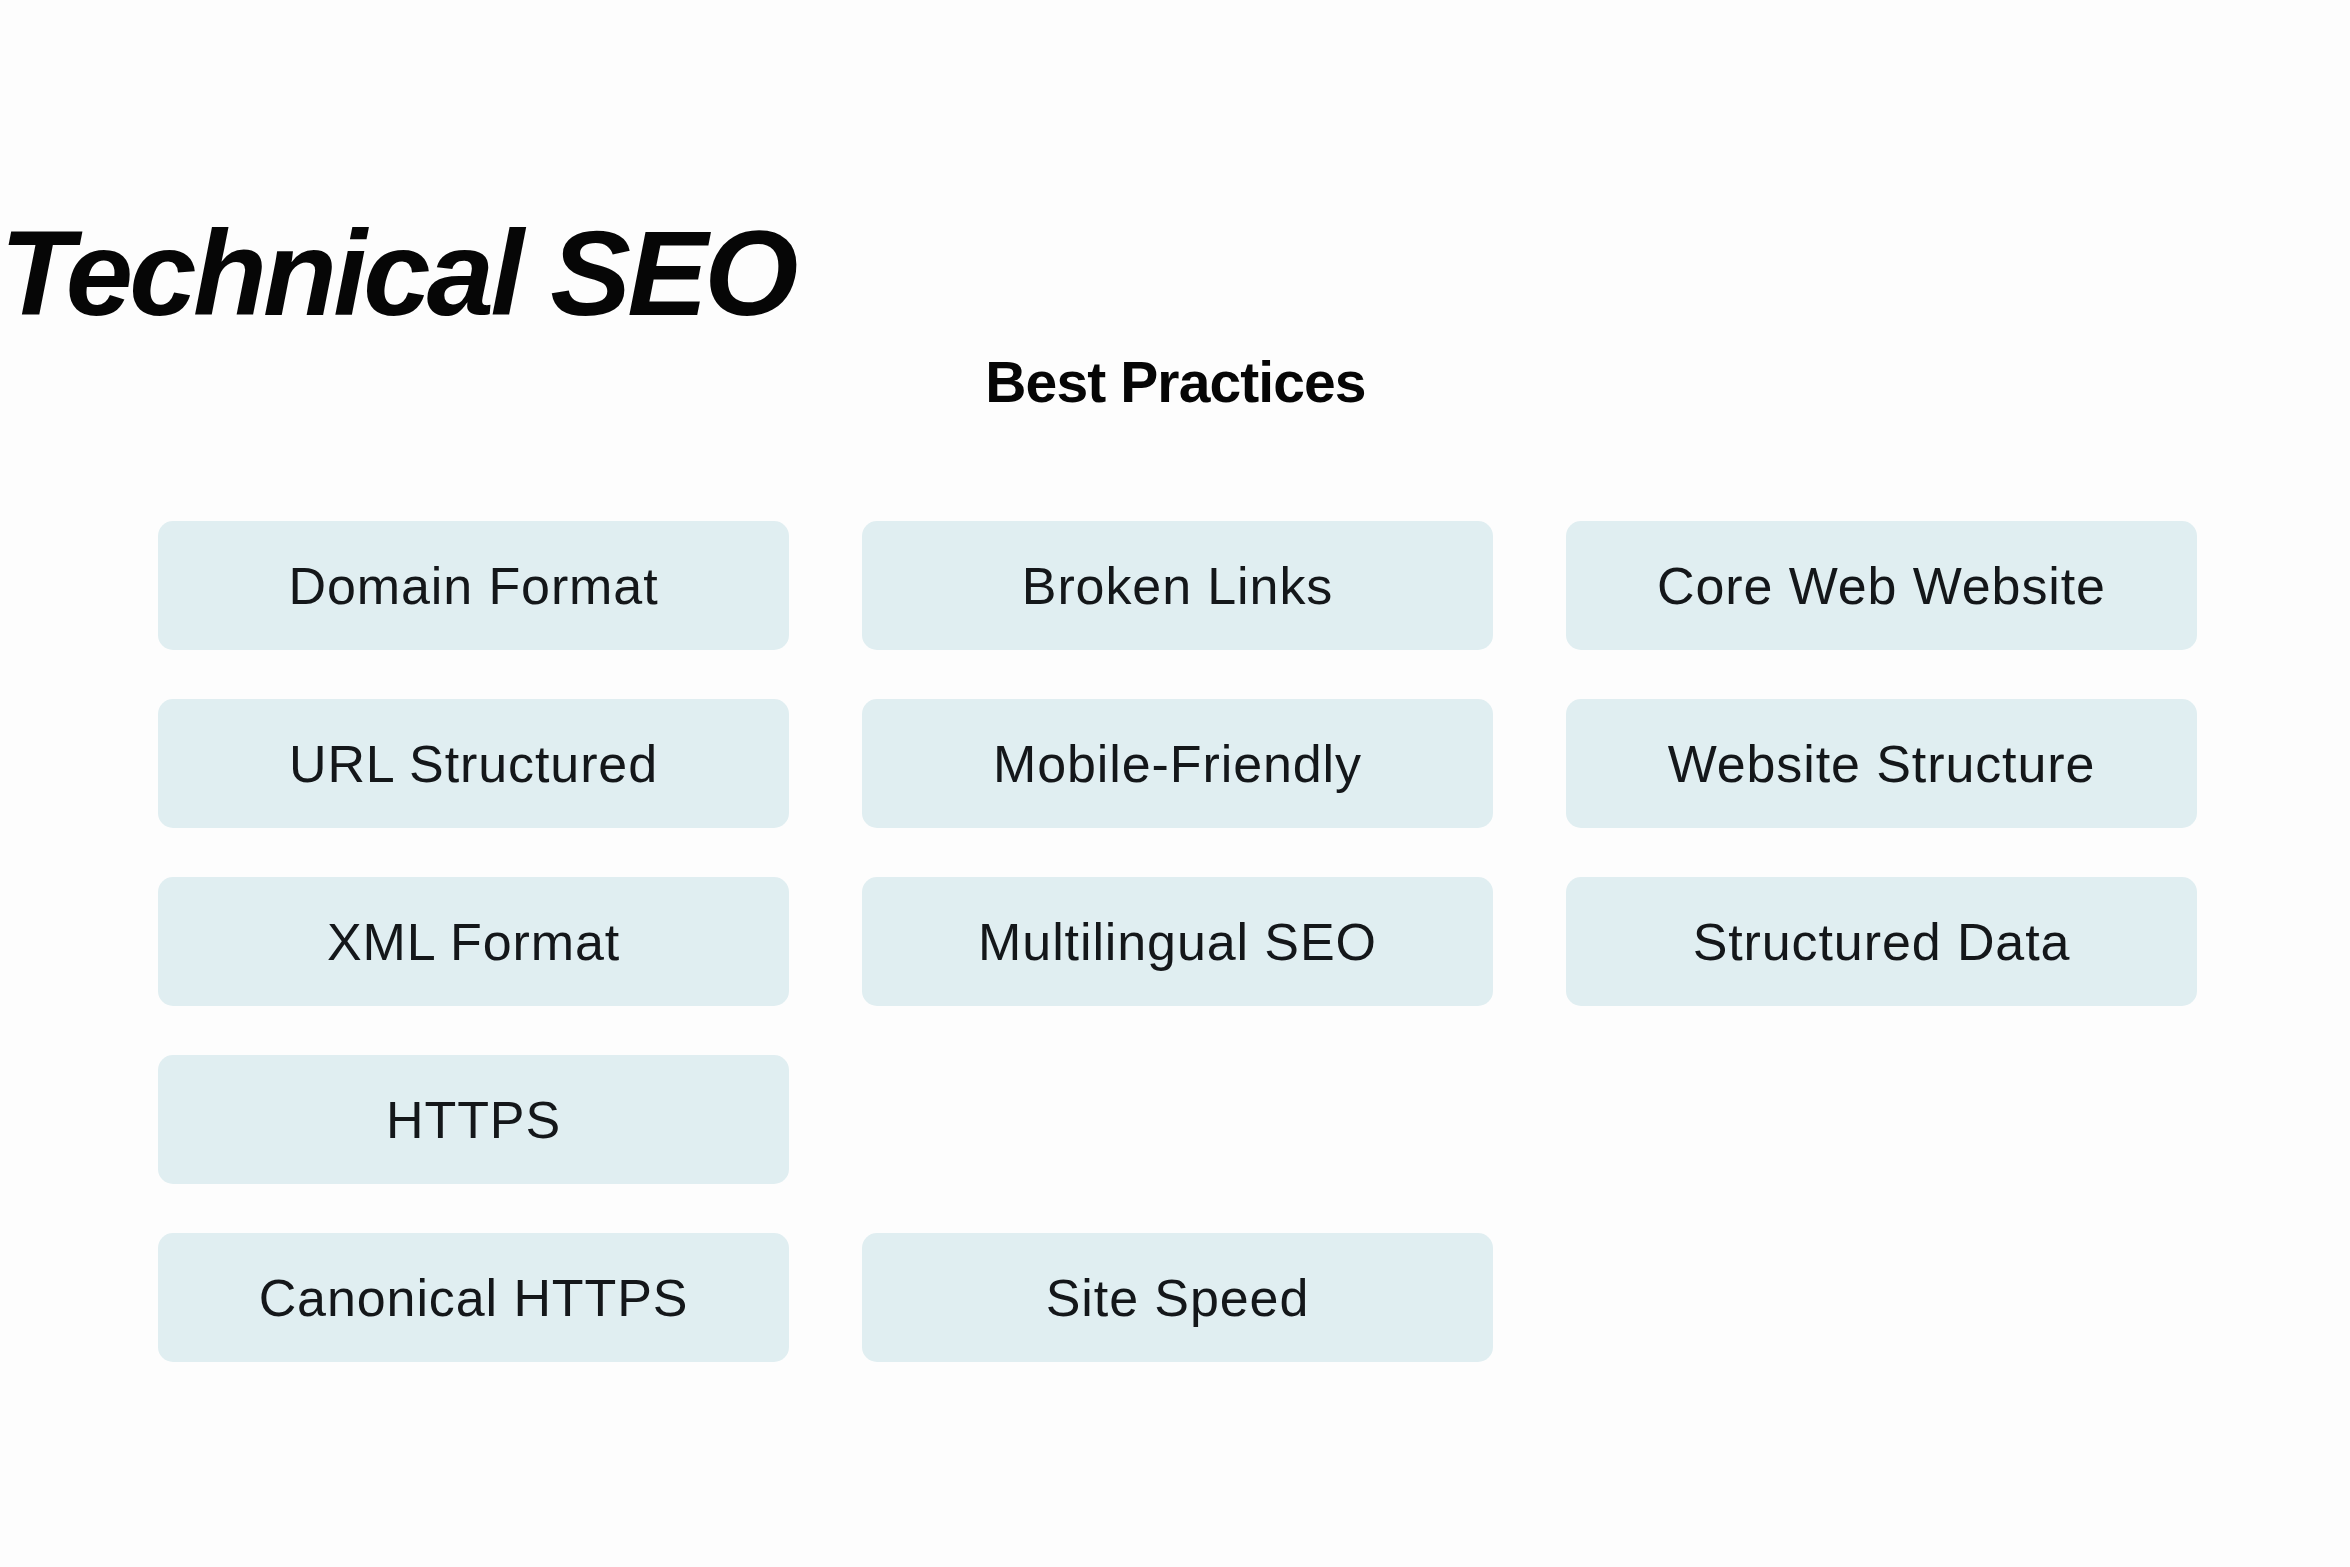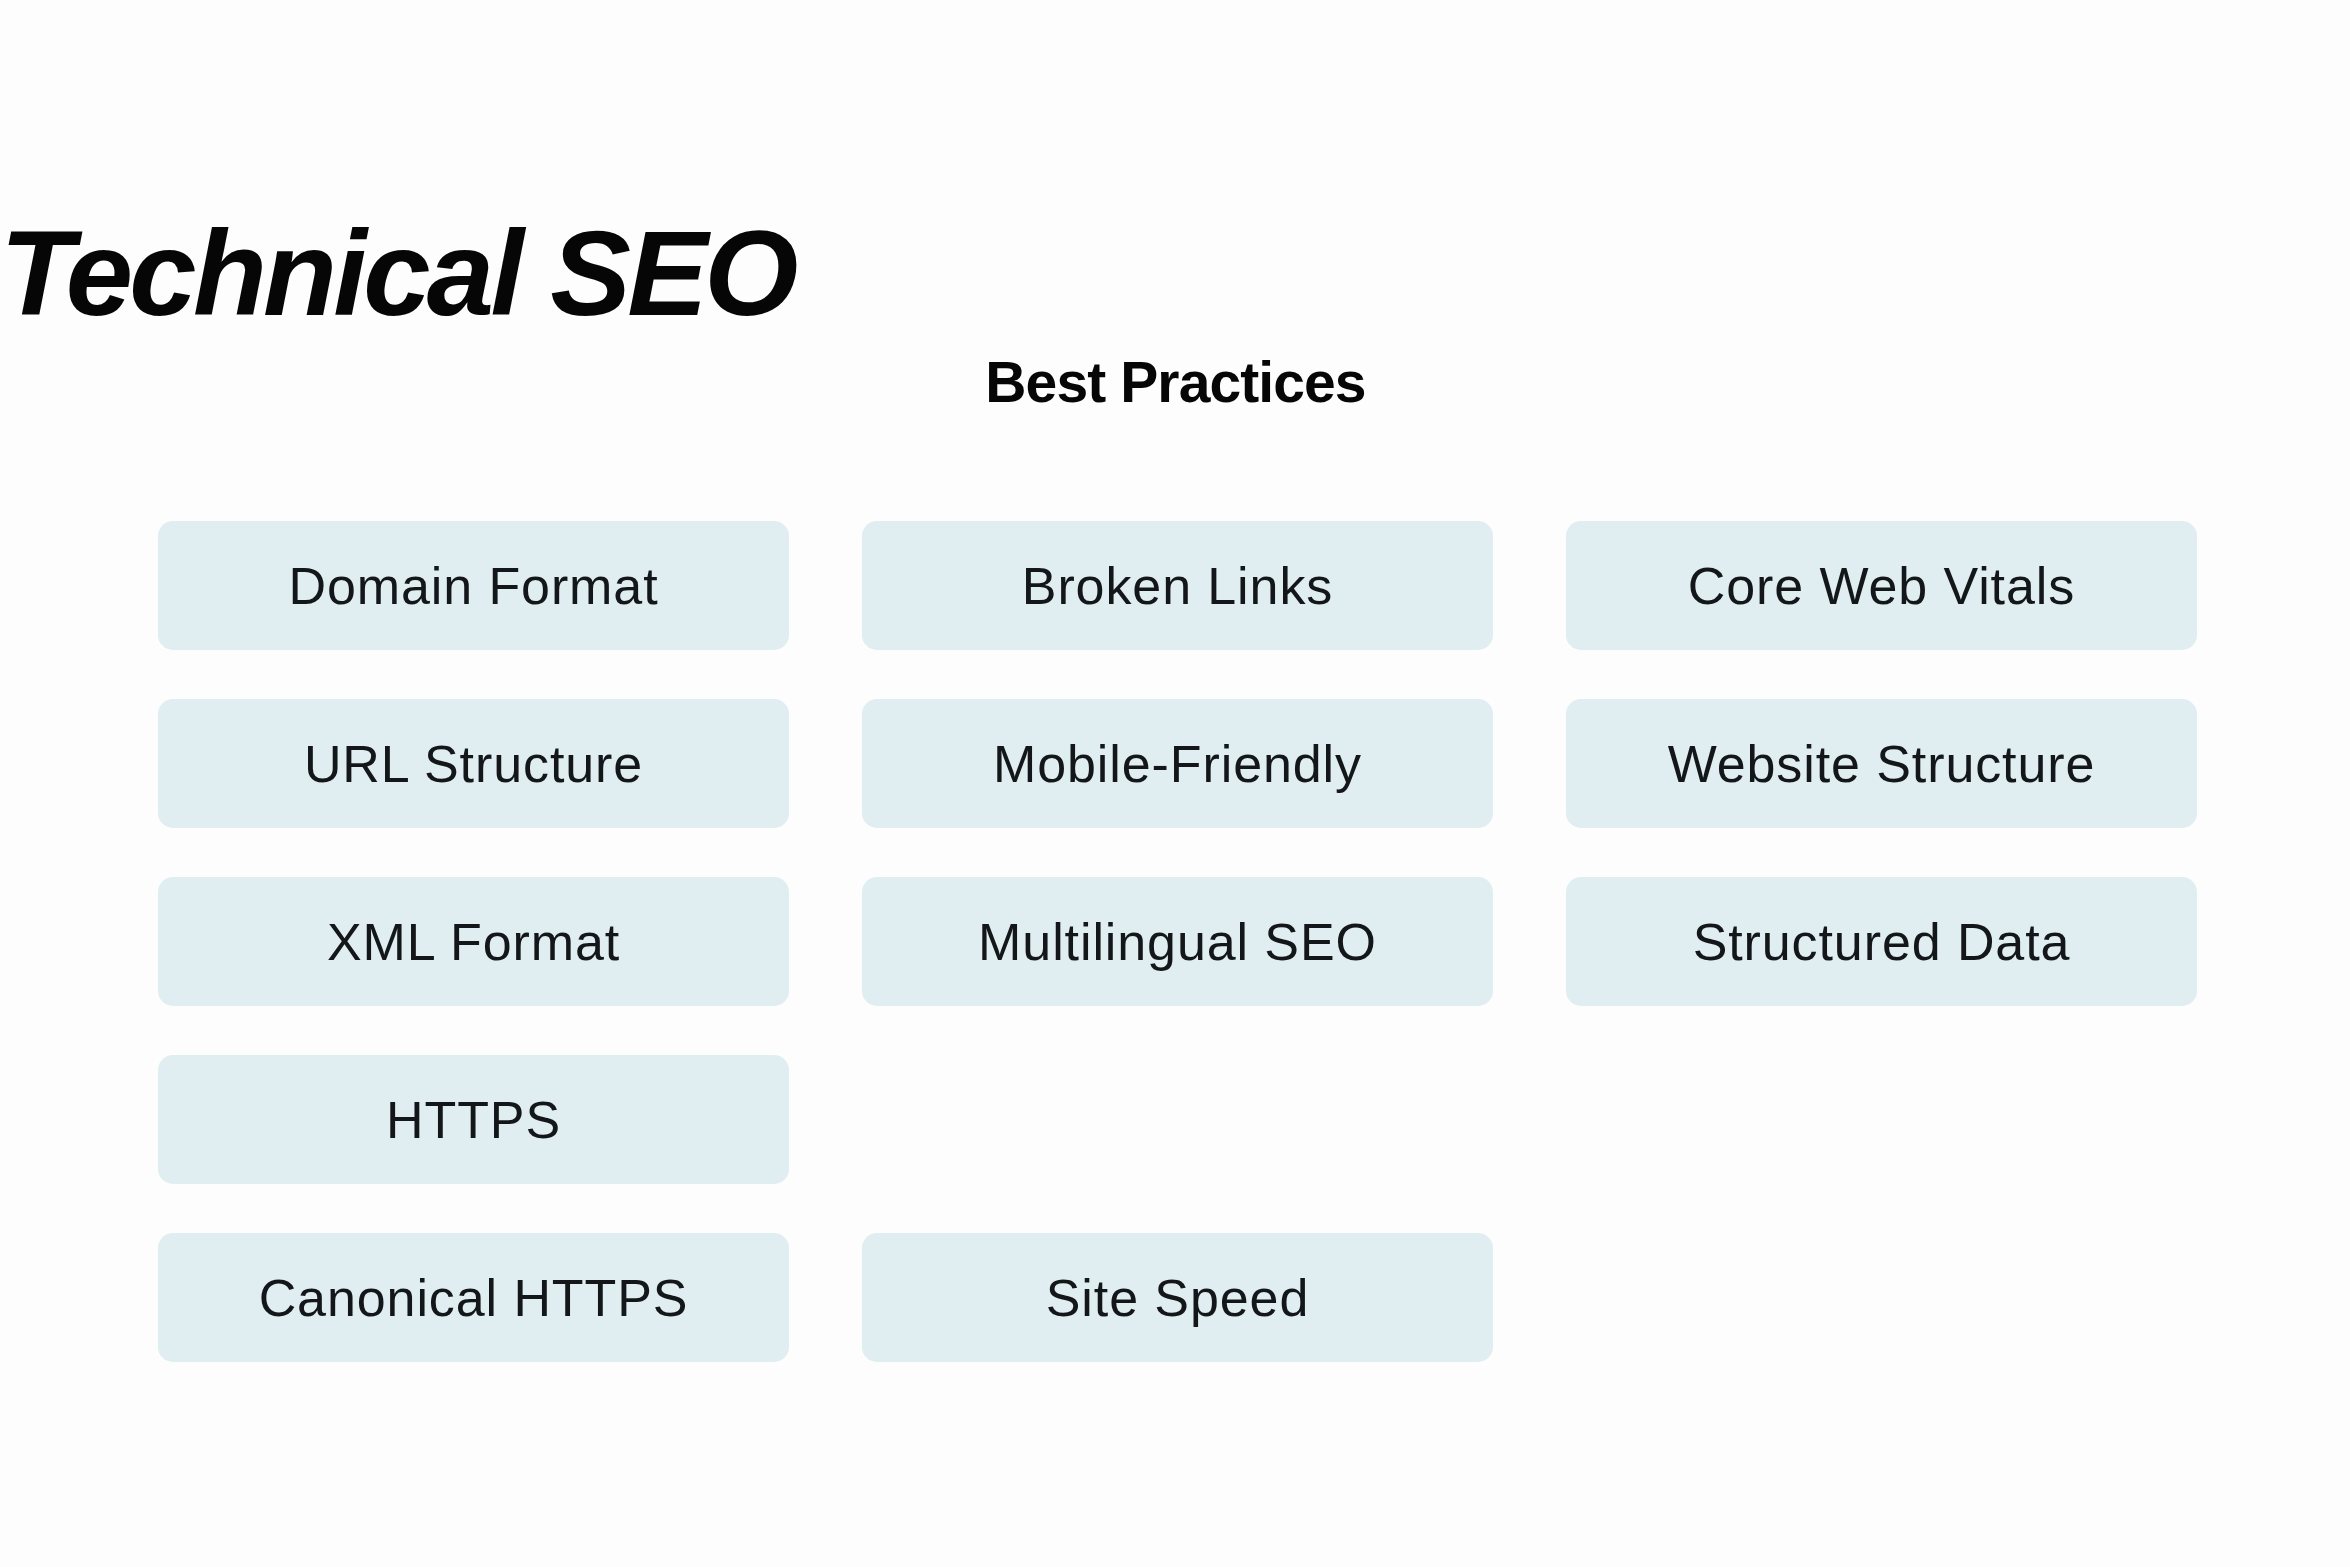--- a/index.html
+++ b/index.html
@@ -79,23 +79,23 @@
 </head>
 <body>
 
 <main class="canvas">
   <h1 class="title">Technical SEO</h1>
   <h2 class="subtitle">Best Practices</h2>
 
   <section class="grid">
     <div class="pill">Domain Format</div>
     <div class="pill">Broken Links</div>
-    <div class="pill">Core Web Vitals</div>
+    <div class="pill">Core Web Website</div>
 
-    <div class="pill">URL Structure</div>
+    <div class="pill">URL Structured</div>
     <div class="pill">Mobile-Friendly</div>
 
     <div class="pill">Website Structure</div>
     <div class="pill">XML Format</div>
     <div class="pill">Multilingual SEO</div>
 
     <div class="pill">Structured Data</div>
     <div class="pill">HTTPS</div>
 
     <div class="pill r5c1">Canonical HTTPS</div>

